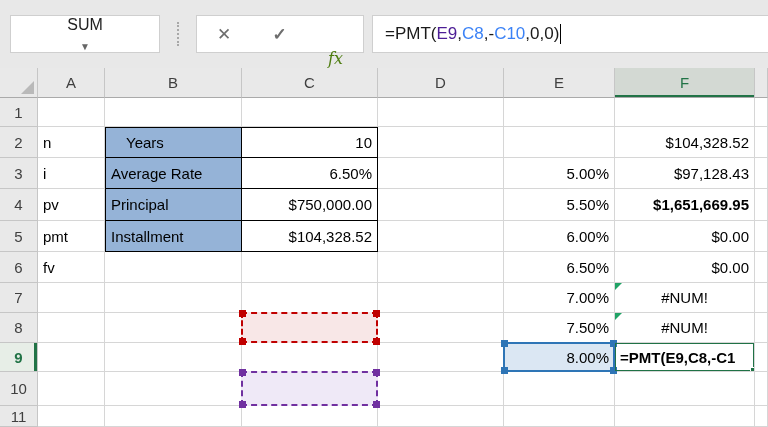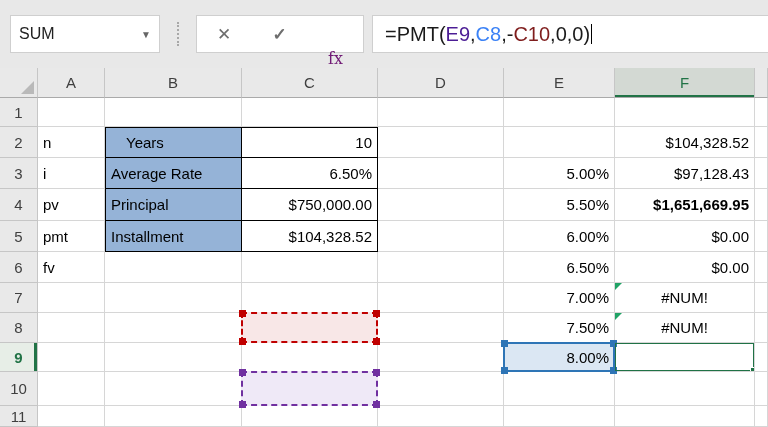--- a/index.html
+++ b/index.html
@@ -2,33 +2,33 @@
 <html><head>
 <meta charset="utf-8">
 <style>
   * { box-sizing: border-box; margin: 0; padding: 0; }
   html, body { width: 768px; height: 427px; overflow: hidden; }
   body { font-family: "Liberation Sans", sans-serif; background: #fff; }
 
   
   .fbar { display: flex; align-items: center; height: 68px; background: #e8e8e8; padding-left: 10px; }
   .namebox { width: 150px; height: 38px; background: #fff; border: 1px solid #cfcfcf;
-             display: flex; align-items: center; padding: 0 8px; font-size: 16px; color: #222; }
+             display: flex; align-items: center; padding: 0 8px; font-size: 16px; color: #222; flex-direction: column; }
   .namebox .nb-val { flex: 1; }
   .namebox .dd { font-size: 10px; color: #666; }
   .grip { height: 24px; border-left: 2px dotted #a8a8a8; margin: 0 17px; }
   .btns { width: 168px; height: 38px; background: #fff; border: 1px solid #cfcfcf;
           display: flex; align-items: center; justify-content: space-between; padding: 0 20px; }
   .btns .xbtn { color: #6e6e6e; font-size: 17px; }
   .btns .okbtn { color: #6e6e6e; font-size: 17px; font-weight: bold; }
-  .btns .fxbtn { color: #701a75; font-size: 16px; font-family: "DejaVu Serif", serif; margin-top: 48px; }
+  .btns .fxbtn { color: #4d7c0f; font-size: 16px; font-style: italic; font-family: "DejaVu Serif", serif; margin-top: 48px; }
   .finput { flex: 1; height: 38px; background: #fff; border: 1px solid #cfcfcf; border-right: none;
             margin-left: 8px; display: flex; align-items: center; padding: 0 12px;
-            font-size: 20px; color: #1a1a1a; white-space: nowrap; }
-  .c-blue { color: #4c1d95; } .c-red { color: #3b82f6; } .c-purple { color: #7f1d1d; }
+            font-size: 17px; color: #1a1a1a; white-space: nowrap; }
+  .c-blue { color: #4c1d95; } .c-red { color: #3b82f6; } .c-purple { color: #3b82f6; }
   .caret { display: inline-block; width: 1px; height: 20px; background: #000; margin-left: 1px;
            animation: blink 1s steps(1) infinite; }
   @keyframes blink { 50% { opacity: 0; } }
 
   
   .grid { display: grid; width: 768px;
           grid-template-columns: 38px 67px 137px 136px 126px 111px 140px 13px;
           grid-template-rows: 30px 29px 31px 31px 32px 31px 31px 30px 30px 29px 34px 21px;
           background: #fff; }
   .ch, .rh { background: #e9e9e9; color: #3f3f3f; font-size: 15px;
@@ -204,20 +204,21 @@
       <span class="hd hd-blue tr"></span>
       <span class="hd hd-blue bl"></span>
       <span class="hd hd-blue br"></span>
     </div>
     <span class="v">8.00%</span>
   </div>
   <div class="c clip">
     <div class="ov ov-green">
       <span class="hd hd-green br"></span>
     </div>
+    <span class="v">=PMT(E9,C8,-C1</span>
   </div>
   <div class="c"></div>
 
   <div class="rh">10</div>
   <div class="c"></div>
   <div class="c"></div>
   <div class="c">
     <div class="ov ov-purple">
       <span class="hd hd-purple tl"></span>
       <span class="hd hd-purple tr"></span>

